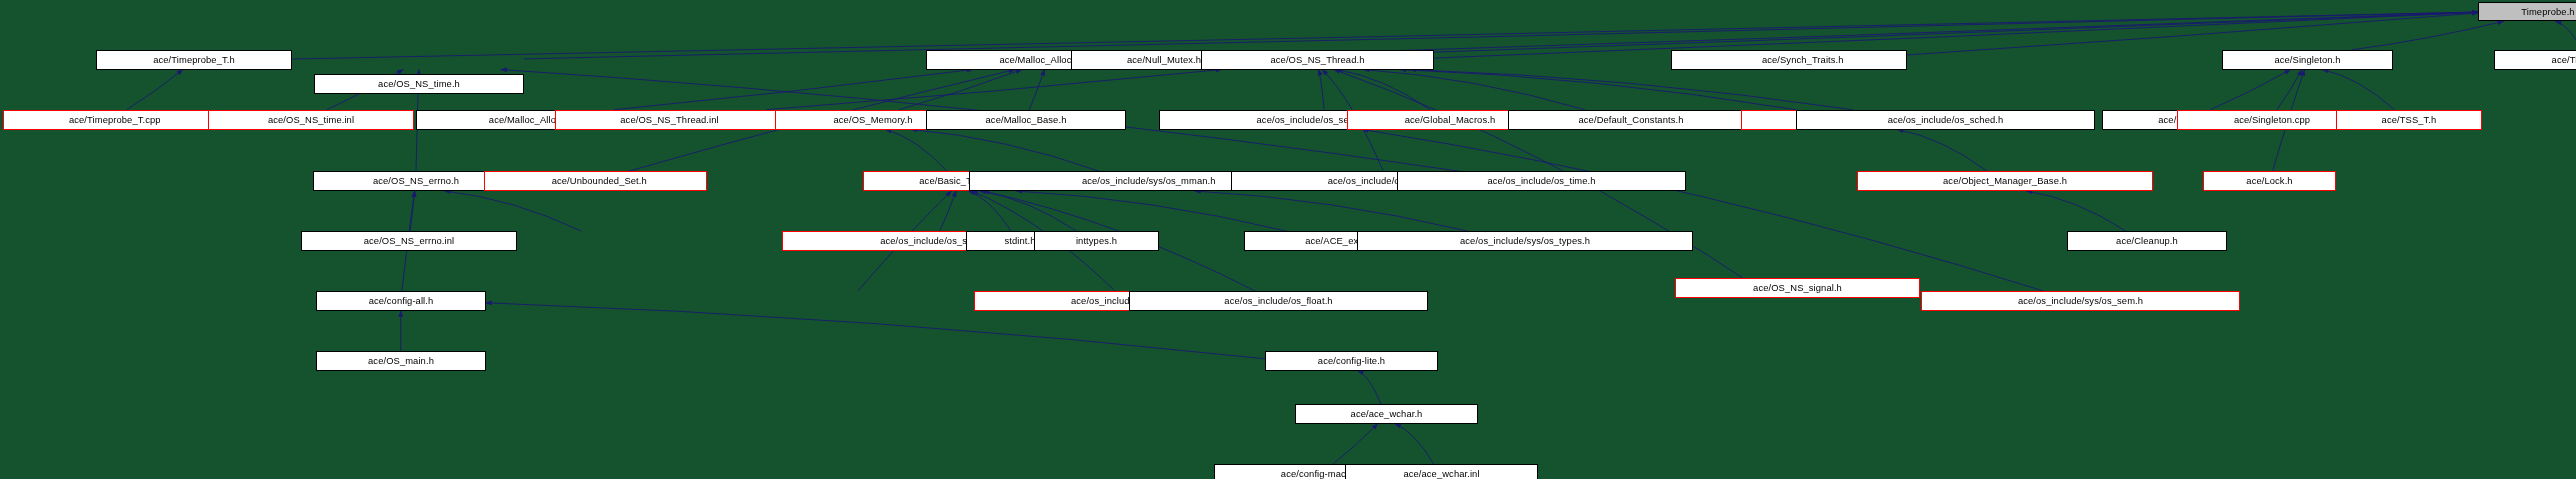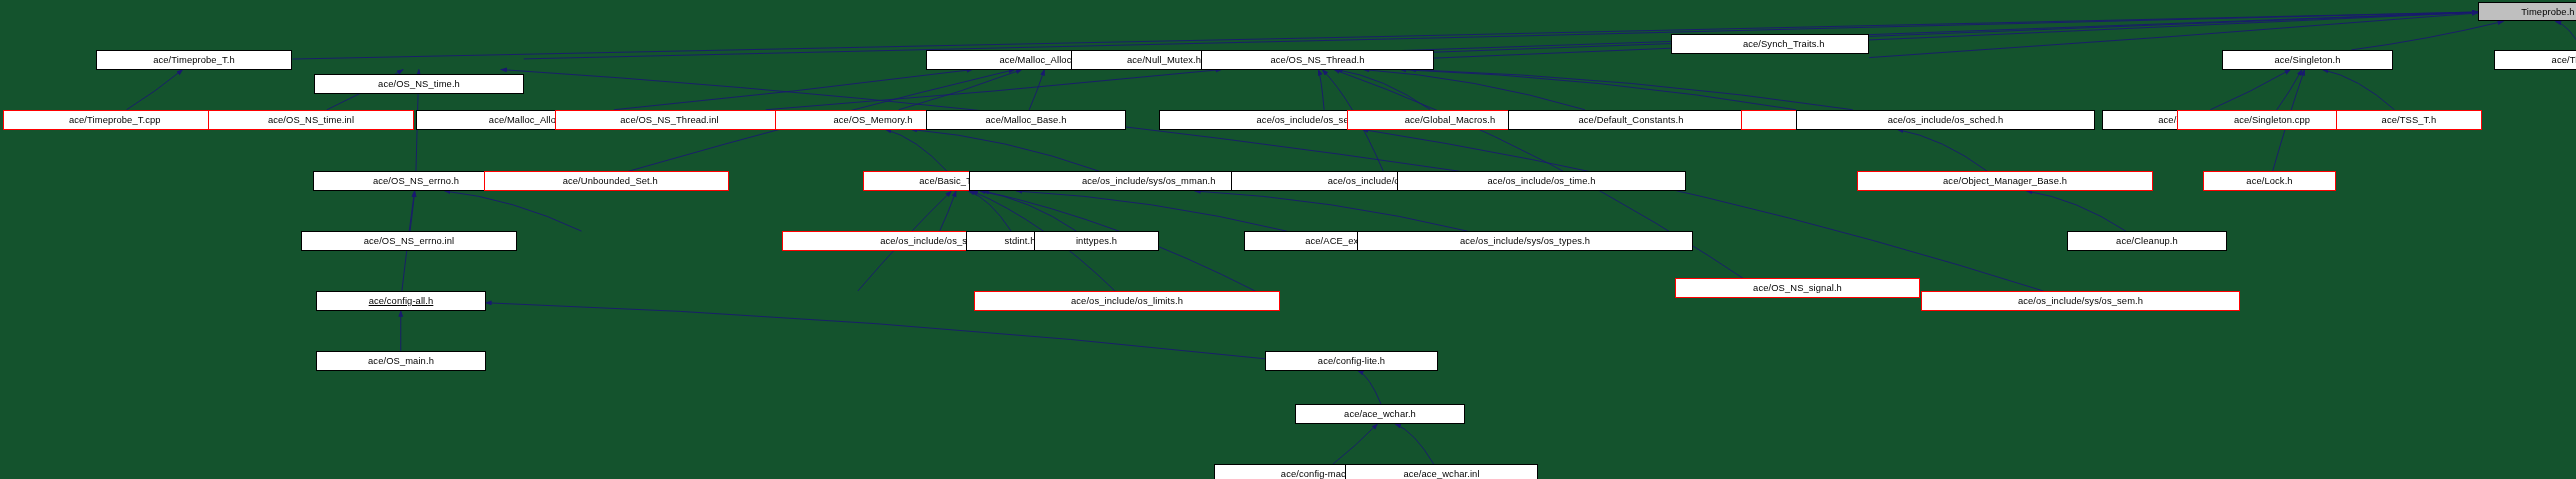--- a/index.html
+++ b/index.html
@@ -82,55 +82,56 @@
       <path d="M1827.1,534.6 Q1811.7,497.1 1796.3,490.2" fill="none" stroke="#191970" stroke-width="1.2" marker-end="url(#ah)"></path>
       <path d="M1763.6,613.8 Q1793.0,590.8 1822.5,560.6" fill="none" stroke="#191970" stroke-width="1.2" marker-end="url(#ah)"></path>
       <path d="M1896.7,613.8 Q1871.1,570.8 1845.5,560.6" fill="none" stroke="#191970" stroke-width="1.2" marker-end="url(#ah)"></path>
     </svg>
 <div class="node root" style="left: 2478px; top: 1.7px; width: 140px;">Timeprobe.h</div>
     <div class="node" style="left: 96px; top: 50px; width: 196px;">ace/Timeprobe_T.h</div>
     <div class="node" style="left: 314px; top: 50px; width: 210px; margin-top: 24px;">ace/OS_NS_time.h</div>
     <div class="node" style="left: 926px; top: 50px; width: 243px;">ace/Malloc_Allocator.h</div>
     <div class="node" style="left: 1071px; top: 50px; width: 186px;">ace/Null_Mutex.h</div>
     <div class="node" style="left: 1201px; top: 50px; width: 233px;">ace/OS_NS_Thread.h</div>
-    <div class="node" style="left: 1671px; top: 34px; width: 198px; padding-left: 32px;">ace/Synch_Traits.h</div>
+    <div class="node" style="left: 1671px; top: 50px; width: 236px; padding-left: 32px;">ace/Synch_Traits.h</div>
     <div class="node" style="left: 2222px; top: 50px; width: 171px;">ace/Singleton.h</div>
     <div class="node" style="left: 2494px; top: 50px; width: 191px;">ace/Timeprobe.inl</div>
     <div class="node red" style="left: 3.3px; top: 110px; width: 223px;">ace/Timeprobe_T.cpp</div>
     <div class="node red" style="left: 208px; top: 110px; width: 206px;">ace/OS_NS_time.inl</div>
     <div class="node" style="left: 416px; top: 110px; width: 246px;">ace/Malloc_Allocator.inl</div>
     <div class="node red" style="left: 555px; top: 110px; width: 229px;">ace/OS_NS_Thread.inl</div>
     <div class="node red" style="left: 775px; top: 110px; width: 196px;">ace/OS_Memory.h</div>
     <div class="node" style="left: 926px; top: 110px; width: 200px;">ace/Malloc_Base.h</div>
     <div class="node" style="left: 1159px; top: 110px; width: 333px;">ace/os_include/os_semaphore.h</div>
     <div class="node red" style="left: 1347px; top: 110px; width: 206px;">ace/Global_Macros.h</div>
     <div class="node" style="left: 1508px; top: 110px; width: 246px;">ace/Default_Constants.h</div>
     <div class="node red" style="left: 1741px; top: 110px; width: 276px;">ace/Base_Thread_Adapter.h</div>
     <div class="node" style="left: 1796px; top: 110px; width: 299px;">ace/os_include/os_sched.h</div>
     <div class="node" style="left: 2102px; top: 110px; width: 183px;">ace/Singleton.inl</div>
     <div class="node red" style="left: 2177px; top: 110px; width: 190px;">ace/Singleton.cpp</div>
     <div class="node red" style="left: 2336px; top: 110px; width: 146px;">ace/TSS_T.h</div>
     <div class="node" style="left: 313px; top: 171px; width: 206px;">ace/OS_NS_errno.h</div>
-    <div class="node red" style="left: 484px; top: 171px; width: 245px; padding-left: 12px;">ace/Unbounded_Set.h</div>
+    <div class="node red" style="left: 484px; top: 171px; width: 223px; padding-left: 12px;">ace/Unbounded_Set.h</div>
     <div class="node red" style="left: 863px; top: 171px; width: 193px;">ace/Basic_Types.h</div>
     <div class="node" style="left: 969px; top: 171px; width: 336px; padding-left: 28px;">ace/os_include/sys/os_mman.h</div>
     <div class="node" style="left: 1231px; top: 171px; width: 316px;">ace/os_include/os_pthread.h</div>
     <div class="node" style="left: 1397px; top: 171px; width: 289px;">ace/os_include/os_time.h</div>
     <div class="node red" style="left: 1857px; top: 171px; width: 296px;">ace/Object_Manager_Base.h</div>
     <div class="node red" style="left: 2203px; top: 171px; width: 133px;">ace/Lock.h</div>
     <div class="node" style="left: 301px; top: 231px; width: 216px;">ace/OS_NS_errno.inl</div>
     <div class="node red" style="left: 782px; top: 231px; width: 309px;">ace/os_include/os_stdlib.h</div>
     <div class="node" style="left: 966px; top: 231px; width: 108px;">stdint.h</div>
     <div class="node" style="left: 1034px; top: 231px; width: 125px;">inttypes.h</div>
     <div class="node" style="left: 1244px; top: 231px; width: 200px;">ace/ACE_export.h</div>
     <div class="node" style="left: 1357px; top: 231px; width: 336px;">ace/os_include/sys/os_types.h</div>
     <div class="node" style="left: 2067px; top: 231px; width: 160px;">ace/Cleanup.h</div>
-    <div class="node" style="left: 316px; top: 291px; width: 170px; text-decoration: underline;">ace/config-all.h</div>
+    <div class="node" style="left: 316px; top: 291px; width: 170px;">ace/config-all.h</div>
     <div class="node red" style="left: 974px; top: 291px; width: 306px;">ace/os_include/os_limits.h</div>
+    <div class="node" style="left: 1129px; top: 291px; width: 299px;">ace/os_include/os_float.h</div>
     <div class="node red" style="left: 1675px; top: 278px; width: 245px;">ace/OS_NS_signal.h</div>
     <div class="node red" style="left: 1921px; top: 291px; width: 319px;">ace/os_include/sys/os_sem.h</div>
     <div class="node" style="left: 316px; top: 351px; width: 170px;">ace/OS_main.h</div>
     <div class="node" style="left: 1265px; top: 351px; width: 173px;">ace/config-lite.h</div>
-    <div class="node" style="left: 1295px; top: 404px; width: 170px;">ace/ace_wchar.h</div>
+    <div class="node" style="left: 1295px; top: 404px; width: 183px;">ace/ace_wchar.h</div>
     <div class="node" style="left: 1214px; top: 464px; width: 220px;">ace/config-macros.h</div>
     <div class="node" style="left: 1345px; top: 464px; width: 193px;">ace/ace_wchar.inl</div>
   </div>
 
 
 </body></html>

